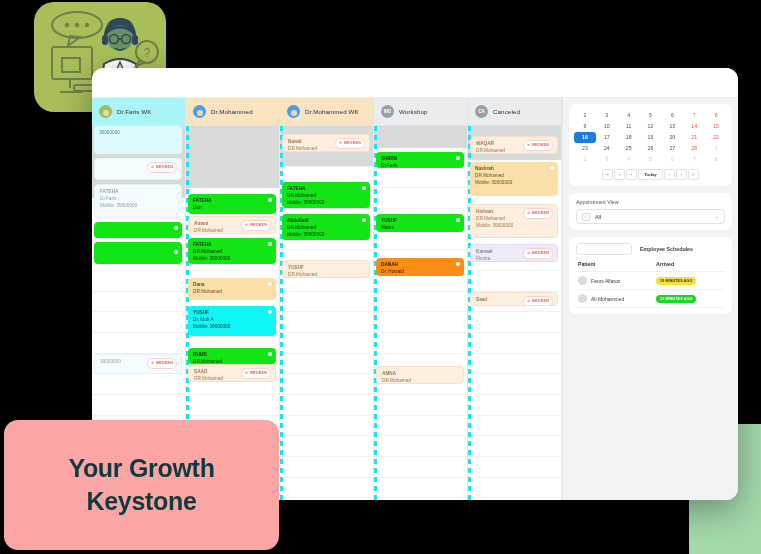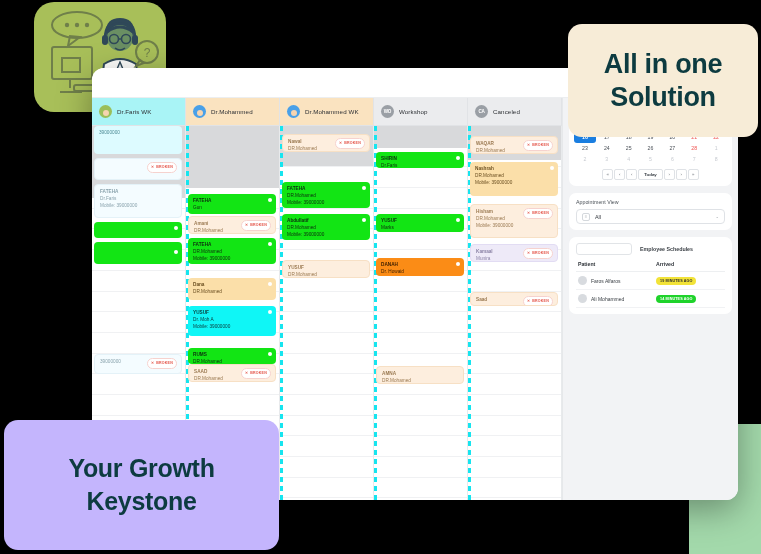--- a/index.html
+++ b/index.html
@@ -165,21 +165,21 @@
   .pill.yellow { background: #f2e338; }
   .pill.green  { background: #1fd32b; color: #fff; }
 
   
   .float-card {
     position: absolute; background: #f7ecd7; border-radius: 14px;
     display: flex; align-items: center; justify-content: center; text-align: center;
     color: #0d3b40; font-weight: bold; letter-spacing: -.3px;
   }
   #card-allinone { left: 568px; top: 24px; width: 190px; height: 113px; font-size: 27px; line-height: 33px; }
-  #card-growth  { left: 4px; top: 420px; width: 275px; height: 130px; background: #c4b5fd;
+  #card-growth  { left: 4px; top: 420px; width: 275px; height: 130px; background: #fca5a5;
                   font-size: 25px; line-height: 33px; }
 
   
   .illus {
     position: absolute; left: 34px; top: 2px; width: 132px; height: 110px;
     background: #a8bf59; border-radius: 20px; overflow: hidden;
   }
 </style>
 </head>
 <body>
@@ -792,23 +792,19 @@
                 </div>
                 <div class="pill green">14 MINUTES AGO</div>
               </div>
             </div>
         </div>
 
       </div>
     </div>
   </div>
 
-  <div class="float-card" id="card-allinone">
-    <span style="white-space:pre-line">All in one
-Solution</span>
-  </div>
 
   <div class="float-card" id="card-growth">
     <span style="white-space:pre-line">Your Growth
 Keystone</span>
   </div>
 
 </div>
 
 </body></html>

